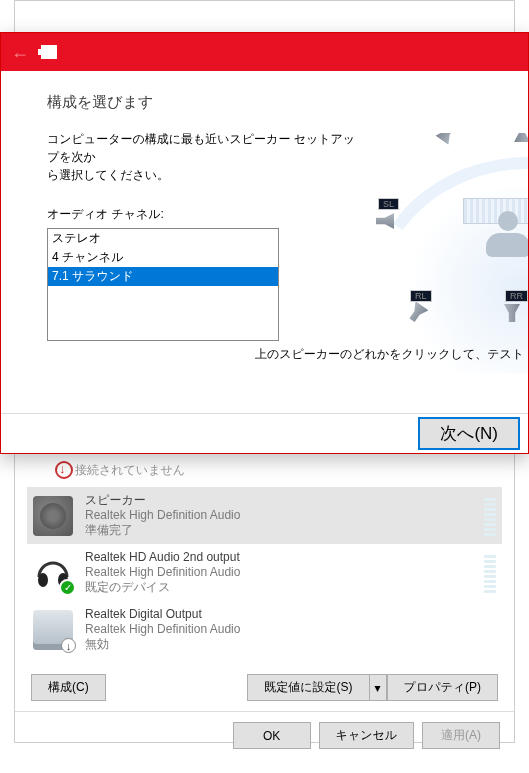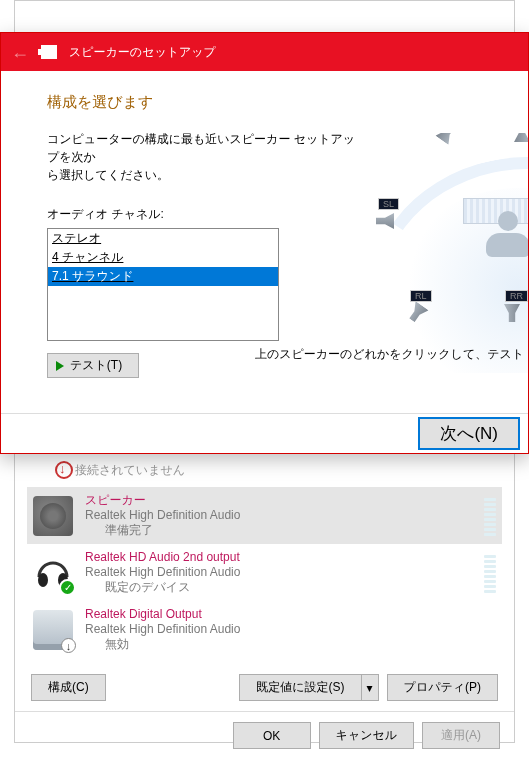--- a/index.html
+++ b/index.html
@@ -18,26 +18,26 @@
     .device-icon { width: 40px; height: 40px; position: relative; flex-shrink: 0; }
     .speaker-icon { background: radial-gradient(circle at 40% 40%, #888, #555); border-radius: 4px; }
     .speaker-icon::after { content:''; position:absolute; inset:7px; border-radius:50%; background: radial-gradient(circle,#777 25%,#444); }
     .headphone-icon { }
     .headphone-icon svg { width:40px; height:40px; display:block; }
     .hp-badge { position:absolute; right:-3px; bottom:-3px; width:17px; height:17px; background:#17a817; border-radius:50%; border:2px solid #fff; }
     .hp-badge::after { content:'✓'; color:#fff; font-size:10px; line-height:15px; position:absolute; left:3px; top:-1px; }
     .spdif-icon { background: linear-gradient(#e0e6ea,#b0bbc6); border-radius:4px; box-shadow: inset 0 -6px 0 #95a0ab; }
     .spdif-badge { position:absolute; right:-3px; bottom:-3px; width:15px; height:15px; background:#fff; border-radius:50%; border:1px solid #888; color:#333; font-size:11px; font-weight:bold; text-align:center; line-height:14px; }
     .device-text { flex:1; line-height:1.25; }
-    .device-title { color:#be185d; font-size:12px; }
+    .device-title { color:#404040; font-size:12px; }
     .device-sub { color:#7a7a7a; font-size:12px; }
-    .device-status { color:#7a7a7a; font-size:12px;margin-left:20px; }
+    .device-status { color:#7a7a7a; font-size:12px; }
     .level-bars { width:12px; height:40px; display:flex; flex-direction:column-reverse; gap:2px; }
     .level-bars span { height:3px; background:#dfeff4; border-radius:1px; }
-    .rear-btns { display:flex; gap:8px; padding: 16px 16px 10px; align-items:center; border-top: none; }
+    .rear-btns { display:flex; padding: 16px 16px 10px; align-items:center; border-top: none; }
     .rear-btns .spacer { flex:1; }
     .dropdown-btn { display:flex; }
     .dropdown-btn button:first-child { border-right:none; }
     .dropdown-btn .chev { width:18px; padding:0; }
     .dialog-btns { display:flex; justify-content:flex-end; gap:8px; padding: 10px 14px 14px; border-top:1px solid #ddd; }
     button.win { font-size:12px; padding: 4px 16px; background:#e1e1e1; border:1px solid #adadad; }
     button.win:disabled { color:#999; }
     .disc-small-icon { width:18px; height:18px; border-radius:50%; border:2px solid #c33; position:relative; flex-shrink:0; }
     .disc-small-icon::after { content:'↓'; position:absolute; left:2px; top:-2px; font-size:13px; color:#c33; }
     .disc-row .hidden-text { font-size:12px; }
@@ -46,24 +46,24 @@
     .wizard {
       position: absolute; top: 32px; left: 0; width: 529px; height: 422px;
       background: #fff; border:1px solid #d40000; z-index: 10; box-shadow: 0 6px 18px rgba(0,0,0,0.25);
     }
     .wizard-titlebar { height:38px; background:#e81123; display:flex; align-items:center; padding:0 10px; gap:12px; }
     .back-arrow { color:rgba(255,255,255,0.5); font-size:18px; cursor:default; }
     .title-icon { width:16px; height:14px; background:#fff; position:relative; }
     .title-icon::after { content:''; position:absolute; left:-3px; top:1px; width:6px; height:12px; background:#fff; clip-path: polygon(0 25%, 60% 25%, 100% 0, 100% 100%, 60% 75%, 0 75%); }
     .wizard-title { color:#fff; font-size:12px; }
     .wizard-body { padding: 22px 0 0 46px; position:relative; height: calc(100% - 38px - 40px); }
-    .wiz-h1 { color:#a16207; font-size:15px; margin:0 0 18px; font-weight:normal; }
+    .wiz-h1 { color:#404040; font-size:15px; margin:0 0 18px; font-weight:normal; }
     .wiz-desc { font-size:12px; color:#000; line-height:1.5; max-width: 310px; margin-bottom: 22px; }
     .wiz-label { font-size:12px; margin-bottom:5px; }
-    .channel-list { width:232px; height:113px; border:1px solid #888; background:#fff; font-size:12px; overflow:hidden;text-decoration:underline; }
+    .channel-list { width:232px; height:113px; border:1px solid #888; background:#fff; font-size:12px; overflow:hidden; }
     .channel-list .opt { padding:1px 4px; }
     .channel-list .opt.sel { background:#0078d7; color:#fff; }
     .test-btn-row { margin-top:12px; }
     button.test { font-size:12px; padding:3px 16px 3px 8px; background:#e1e1e1; border:1px solid #adadad; display:inline-flex; align-items:center; gap:6px; }
     .play-tri { width:0; height:0; border-left:8px solid #0a8a0a; border-top:5px solid transparent; border-bottom:5px solid transparent; }
 
     
     .diagram { position:absolute; right:0; top:62px; width:160px; height:240px; overflow:hidden; }
     .diagram-inner { position:absolute; left:0; top:0; width:360px; height:240px; }
     .room-arc { position:absolute; left:0; top:25px; width:300px; height:260px; border-radius:50%; border:12px solid #eaf2fb; border-color:#eaf2fb transparent transparent transparent; transform:rotate(-12deg); }
@@ -164,40 +164,33 @@
       <button class="win" style="min-width:78px">キャンセル</button>
       <button class="win" style="min-width:78px" disabled="">適用(A)</button>
     </div>
   </div>
 </div>
 
 <div class="wizard">
   <div class="wizard-titlebar">
     <span class="back-arrow">←</span>
     <span class="title-icon"></span>
-    <span class="wizard-title">スピーカーのセットアップ</span>
   </div>
 
   <div class="wizard-body">
     <h2 class="wiz-h1">構成を選びます</h2>
     <div class="wiz-desc">
       <span>コンピューターの構成に最も近いスピーカー セットアップを次か</span><br>
       <span>ら選択してください。</span>
     </div>
     <div class="wiz-label">オーディオ チャネル:</div>
     <div class="channel-list">
       <div class="opt">ステレオ</div>
       <div class="opt">4 チャンネル</div>
       <div class="opt sel">7.1 サラウンド</div>
-    </div>
-    <div class="test-btn-row">
-      <button class="test">
-        <span class="play-tri"></span>
-        <span>テスト(T)</span>
-      </button>
     </div>
 
     <div class="diagram">
       <div class="diagram-inner">
         <div class="room-arc"></div>
         <div class="room-arc2"></div>
         <div class="listener-rect"></div>
         <div class="listener">
             <div class="head"></div>
             <div class="body"></div>

